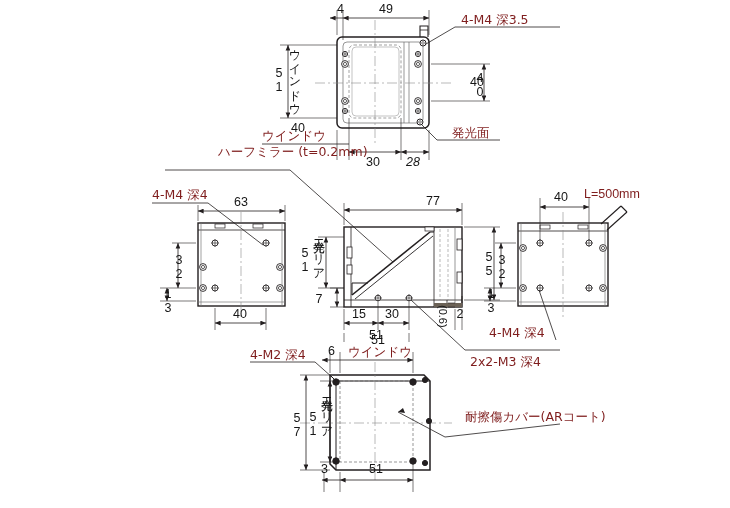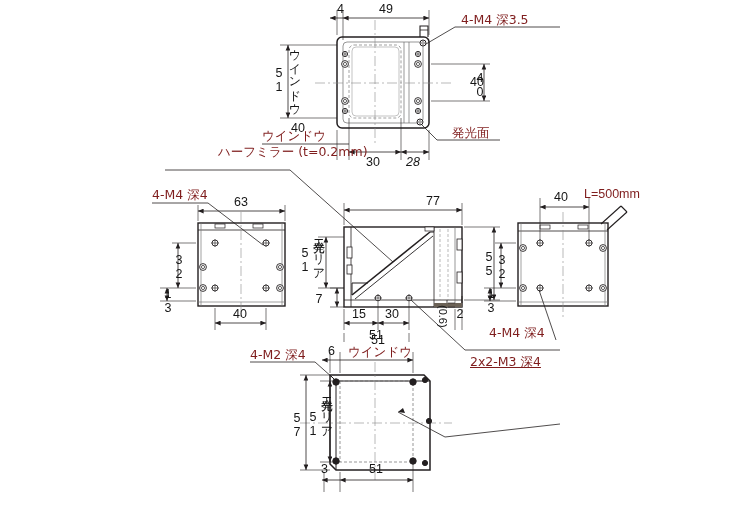--- a/index.html
+++ b/index.html
@@ -322,31 +322,32 @@
 <div class="dim" style="left:383px;top:194px;margin-left:43px;">77</div>
 <div class="dim vert" style="left:482px;top:250px;">55</div>
 <div class="dim vert" style="left:298px;top:246px;">51</div>
 <div class="dim vrot jp" style="left:310px;top:232px;font-size:12px;">発光エリア</div>
 <div class="dim vert" style="left:312px;top:292px;">7</div>
 <div class="dim" style="left:352px;top:307px;">15</div>
 <div class="dim" style="left:385px;top:307px;">30</div>
 <div class="dim" style="left:369px;top:328px;">51</div>
 <div class="dim vrot" style="left:437px;top:305px;font-size:11px;">(0.6)</div>
 <div class="dim vert" style="left:453px;top:307px;">2</div>
-<div class="lbl jp" style="left:470px;top:355px;text-decoration:underline;">2x2-M3 深4</div>
+<div class="lbl jp" style="left:470px;top:355px;">2x2-M3 深4</div>
 
 <div class="dim" style="left:554px;top:190px;">40</div>
 <div class="lbl" style="left:584px;top:188px;text-align:right;">L=500mm</div>
 <div class="dim vert" style="left:495px;top:253px;">32</div>
 <div class="dim vert" style="left:484px;top:287px;">13</div>
 <div class="lbl jp" style="left:489px;top:326px;">4-M4 深4</div>
 
 <div class="lbl jp" style="left:250px;top:348px;">4-M2 深4</div>
 <div class="dim" style="left:328px;top:344px;">6</div>
 <div class="dim" style="left:371px;top:333px;">51</div>
 <div class="lbl jp" style="left:348px;top:345px;">ウインドウ</div>
 <div class="dim vert" style="left:290px;top:411px;">57</div>
 <div class="dim vert" style="left:306px;top:410px;">51</div>
 <div class="dim vrot jp" style="left:318px;top:390px;font-size:12px;">発光エリア</div>
 <div class="dim" style="left:321px;top:462px;">3</div>
 <div class="dim" style="left:369px;top:462px;">51</div>
+<div class="lbl jp" style="left:465px;top:410px;">耐擦傷カバー(ARコート)</div>
 
 </div>
 
 </body></html>

